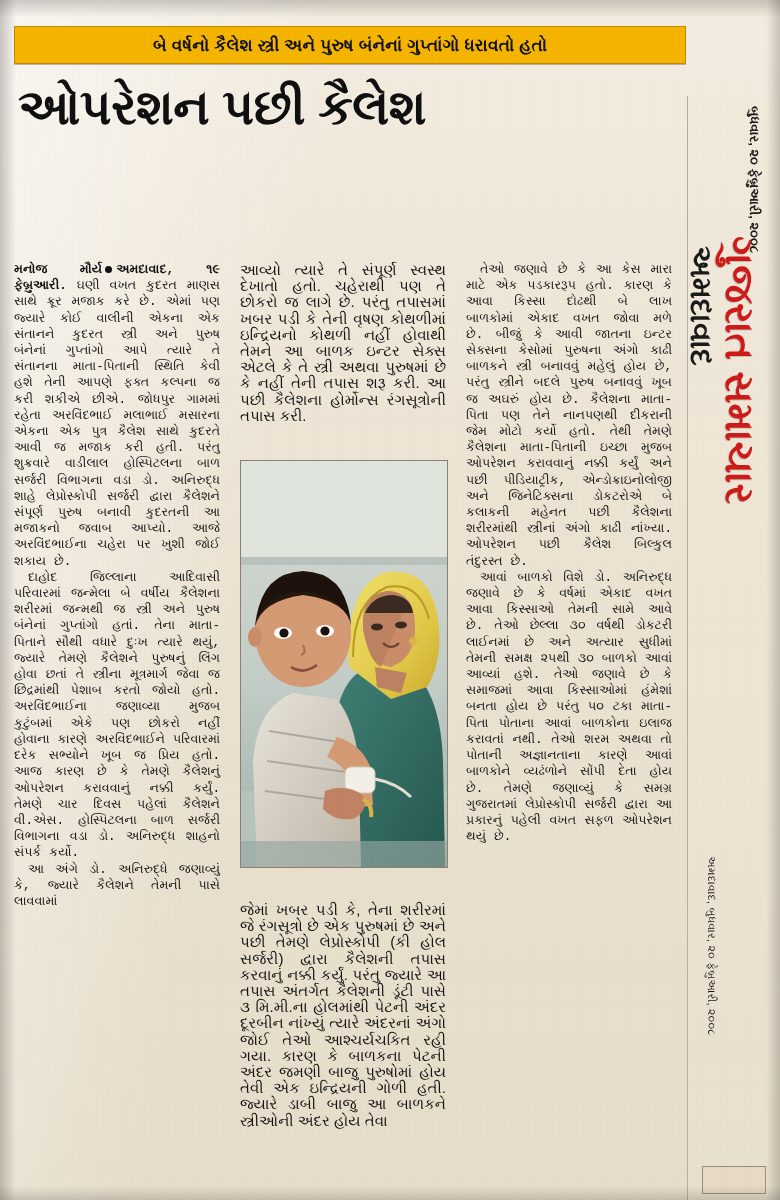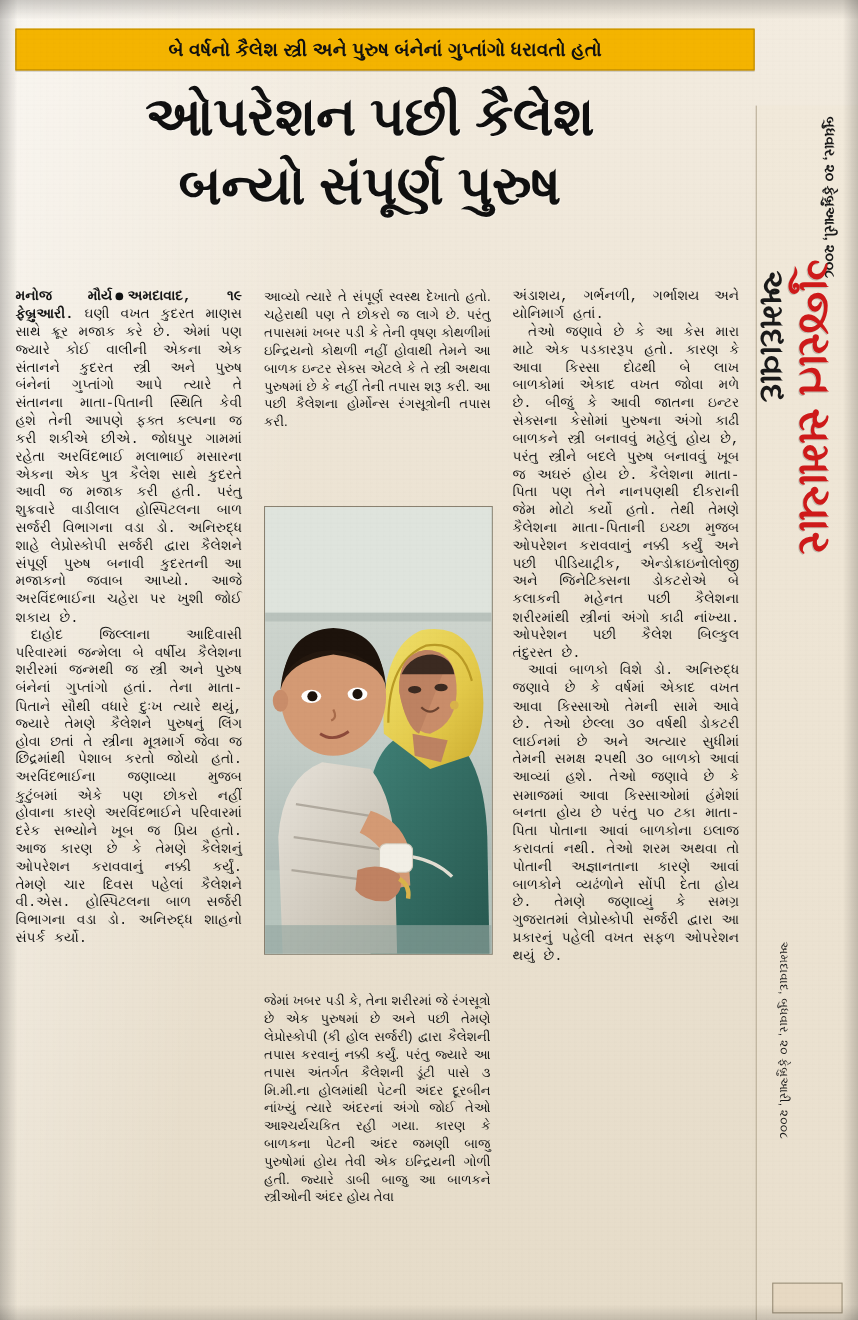--- a/index.html
+++ b/index.html
@@ -50,24 +50,24 @@
     font-weight: bold;
     font-size: 17.5px;
     color: #111;
     letter-spacing: 0.2px;
     white-space: nowrap;
     transform: scaleX(0.97);
   }
   
   .headline {
     position: absolute;
-    left: 6px;
+    left: 18px;
     top: 78px;
     width: 660px;
-    text-align: center;
+    text-align: left;
     color: #101010;
   }
   .headline .l1, .headline .l2 {
     font-family: "Liberation Sans", sans-serif;
     font-weight: bold;
     font-size: 49px;
     line-height: 1.22;
     letter-spacing: -0.5px;
     text-shadow: 1px 1px 0 rgba(255,255,255,0.35);
   }
@@ -208,21 +208,21 @@
   }
   .col2-bot {
     position: absolute;
     left: 226px;
     top: 640px;
     width: 206px;
     height: 318px;
   }
   .col-inner {
     font-family: "Liberation Sans", sans-serif;
-    font-size: 12px;
+    font-size: 15px;
     line-height: 16.2px;
     color: #151515;
     text-align: justify;
   }
   .col-inner p { margin: 0; text-indent: 14px; }
   .col-inner p.first { text-indent: 0; }
 
   
   .edge-l, .edge-r, .edge-t, .edge-b {
     position: absolute; pointer-events: none;
@@ -236,41 +236,41 @@
 <body>
 
 <div id="page">
 
   <div class="banner">
     <div class="banner-text">બે વર્ષનો કૈલેશ સ્ત્રી અને પુરુષ બંનેનાં ગુપ્તાંગો ધરાવતો હતો</div>
   </div>
 
   <div class="headline">
     <div class="l1">ઓપરેશન પછી કૈલેશ</div>
-    <div class="l2">બન્યો સંપૂર્ણ પુરુષ</div>
   </div>
 
   <div class="masthead">
     <div class="mast-rotor">
       <div class="mast-date">બુધવાર, ૨૦ ફેબ્રુઆરી, ૨૦૦૮</div>
       <div class="mast-title">ગુજરાત સમાચાર</div>
       <div class="mast-sub">અમદાવાદ</div>
       <div class="mast-meta">અમદાવાદ, બુધવાર, ૨૦ ફેબ્રુઆરી, ૨૦૦૮</div>
     </div>
     <div class="mast-box"></div>
   </div>
 
   <div class="cols">
 
     <div class="col" id="col1">
       <p class="first">
         <b>મનોજ મૌર્ય</b><span class="byline-dot"></span><b>અમદાવાદ, ૧૯ ફેબ્રુઆરી.</b>
         <span>ઘણી વખત કુદરત માણસ સાથે ક્રૂર મજાક કરે છે. એમાં પણ જ્યારે કોઈ વાલીની એકના એક સંતાનને કુદરત સ્ત્રી અને પુરુષ બંનેનાં ગુપ્તાંગો આપે ત્યારે તે સંતાનના માતા-પિતાની સ્થિતિ કેવી હશે તેની આપણે ફક્ત કલ્પના જ કરી શકીએ છીએ. જોધપુર ગામમાં રહેતા અરવિંદભાઈ મલાભાઈ મસારના એકના એક પુત્ર કૈલેશ સાથે કુદરતે આવી જ મજાક કરી હતી. પરંતુ શુક્રવારે વાડીલાલ હોસ્પિટલના બાળ સર્જરી વિભાગના વડા ડો. અનિરુદ્ધ શાહે લેપ્રોસ્કોપી સર્જરી દ્વારા કૈલેશને સંપૂર્ણ પુરુષ બનાવી કુદરતની આ મજાકનો જવાબ આપ્યો. આજે અરવિંદભાઈના ચહેરા પર ખુશી જોઈ શકાય છે.</span>
       </p>
       <p>દાહોદ જિલ્લાના આદિવાસી પરિવારમાં જન્મેલા બે વર્ષીય કૈલેશના શરીરમાં જન્મથી જ સ્ત્રી અને પુરુષ બંનેનાં ગુપ્તાંગો હતાં. તેના માતા-પિતાને સૌથી વધારે દુઃખ ત્યારે થયું, જ્યારે તેમણે કૈલેશને પુરુષનું લિંગ હોવા છતાં તે સ્ત્રીના મૂત્રમાર્ગ જેવા જ છિદ્રમાંથી પેશાબ કરતો જોયો હતો. અરવિંદભાઈના જણાવ્યા મુજબ કુટુંબમાં એકે પણ છોકરો નહીં હોવાના કારણે અરવિંદભાઈને પરિવારમાં દરેક સભ્યોને ખૂબ જ પ્રિય હતો. આજ કારણ છે કે તેમણે કૈલેશનું ઓપરેશન કરાવવાનું નક્કી કર્યું. તેમણે ચાર દિવસ પહેલાં કૈલેશને વી.એસ. હોસ્પિટલના બાળ સર્જરી વિભાગના વડા ડો. અનિરુદ્ધ શાહનો સંપર્ક કર્યો.</p>
+      <p>આ અંગે ડો. અનિરુદ્ધે જણાવ્યું કે, જ્યારે કૈલેશને તેમની પાસે લાવવામાં</p>
     </div>
 
     <div class="col2-top">
       <div class="col-inner">
         <p class="first">આવ્યો ત્યારે તે સંપૂર્ણ સ્વસ્થ દેખાતો હતો. ચહેરાથી પણ તે છોકરો જ લાગે છે. પરંતુ તપાસમાં ખબર પડી કે તેની વૃષણ કોથળીમાં ઇન્દ્રિયનો કોથળી નહીં હોવાથી તેમને આ બાળક ઇન્ટર સેક્સ એટલે કે તે સ્ત્રી અથવા પુરુષમાં છે કે નહીં તેની તપાસ શરૂ કરી. આ પછી કૈલેશના હોર્મોન્સ રંગસૂત્રોની તપાસ કરી.</p>
       </div>
     </div>
 
     <div class="photo-wrap">
       <svg width="206" height="406" viewBox="0 0 206 406" xmlns="http://www.w3.org/2000/svg">
@@ -351,21 +351,20 @@
       </svg>
     </div>
 
     <div class="col2-bot">
       <div class="col-inner">
         <p class="first">જેમાં ખબર પડી કે, તેના શરીરમાં જે રંગસૂત્રો છે એક પુરુષમાં છે અને પછી તેમણે લેપ્રોસ્કોપી (કી હોલ સર્જરી) દ્વારા કૈલેશની તપાસ કરવાનું નક્કી કર્યું. પરંતુ જ્યારે આ તપાસ અંતર્ગત કૈલેશની ડૂંટી પાસે ૩ મિ.મી.ના હોલમાંથી પેટની અંદર દૂરબીન નાંખ્યું ત્યારે અંદરનાં અંગો જોઈ તેઓ આશ્ચર્યચકિત રહી ગયા. કારણ કે બાળકના પેટની અંદર જમણી બાજુ પુરુષોમાં હોય તેવી એક ઇન્દ્રિયની ગોળી હતી. જ્યારે ડાબી બાજુ આ બાળકને સ્ત્રીઓની અંદર હોય તેવા</p>
       </div>
     </div>
 
     <div class="col" id="col3">
-      <p class="first">અંડાશય, ગર્ભનળી, ગર્ભાશય અને યોનિમાર્ગ હતાં.</p>
       <p>તેઓ જણાવે છે કે આ કેસ મારા માટે એક પડકારરૂપ હતો. કારણ કે આવા કિસ્સા દોઢથી બે લાખ બાળકોમાં એકાદ વખત જોવા મળે છે. બીજું કે આવી જાતના ઇન્ટર સેક્સના કેસોમાં પુરુષના અંગો કાઢી બાળકને સ્ત્રી બનાવવું મહેલું હોય છે, પરંતુ સ્ત્રીને બદલે પુરુષ બનાવવું ખૂબ જ અઘરું હોય છે. કૈલેશના માતા-પિતા પણ તેને નાનપણથી દીકરાની જેમ મોટો કર્યો હતો. તેથી તેમણે કૈલેશના માતા-પિતાની ઇચ્છા મુજબ ઓપરેશન કરાવવાનું નક્કી કર્યું અને પછી પીડિયાટ્રીક, એન્ડોક્રાઇનોલોજી અને જિનેટિક્સના ડોકટરોએ બે કલાકની મહેનત પછી કૈલેશના શરીરમાંથી સ્ત્રીનાં અંગો કાઢી નાંખ્યા. ઓપરેશન પછી કૈલેશ બિલ્કુલ તંદુરસ્ત છે.</p>
       <p>આવાં બાળકો વિશે ડો. અનિરુદ્ધ જણાવે છે કે વર્ષમાં એકાદ વખત આવા કિસ્સાઓ તેમની સામે આવે છે. તેઓ છેલ્લા ૩૦ વર્ષથી ડોકટરી લાઈનમાં છે અને અત્યાર સુધીમાં તેમની સમક્ષ ૨૫થી ૩૦ બાળકો આવાં આવ્યાં હશે. તેઓ જણાવે છે કે સમાજમાં આવા કિસ્સાઓમાં હંમેશાં બનતા હોય છે પરંતુ ૫૦ ટકા માતા-પિતા પોતાના આવાં બાળકોના ઇલાજ કરાવતાં નથી. તેઓ શરમ અથવા તો પોતાની અજ્ઞાનતાના કારણે આવાં બાળકોને વ્યઢંળોને સોંપી દેતા હોય છે. તેમણે જણાવ્યું કે સમગ્ર ગુજરાતમાં લેપ્રોસ્કોપી સર્જરી દ્વારા આ પ્રકારનું પહેલી વખત સફળ ઓપરેશન થયું છે.</p>
     </div>
 
   </div>
 
   <div id="grain"></div>
   <div class="edge-l"></div>
   <div class="edge-r"></div>
   <div class="edge-t"></div>

